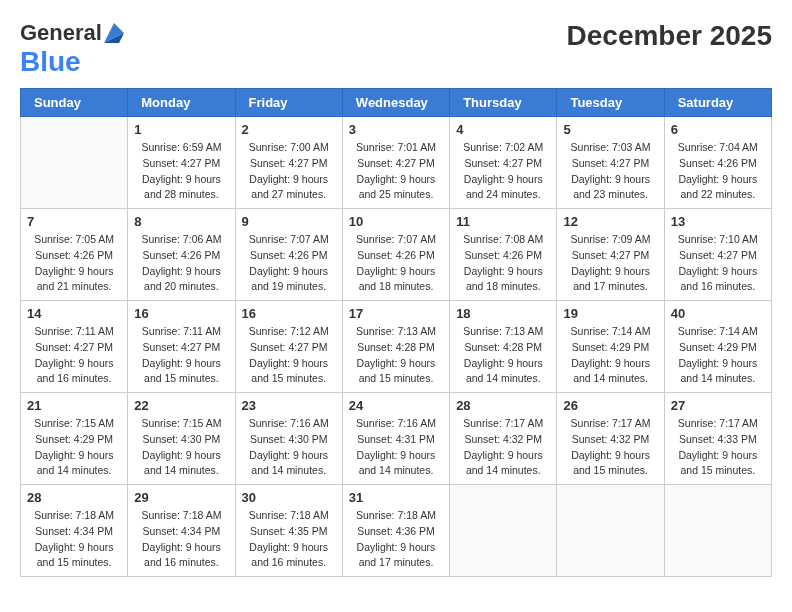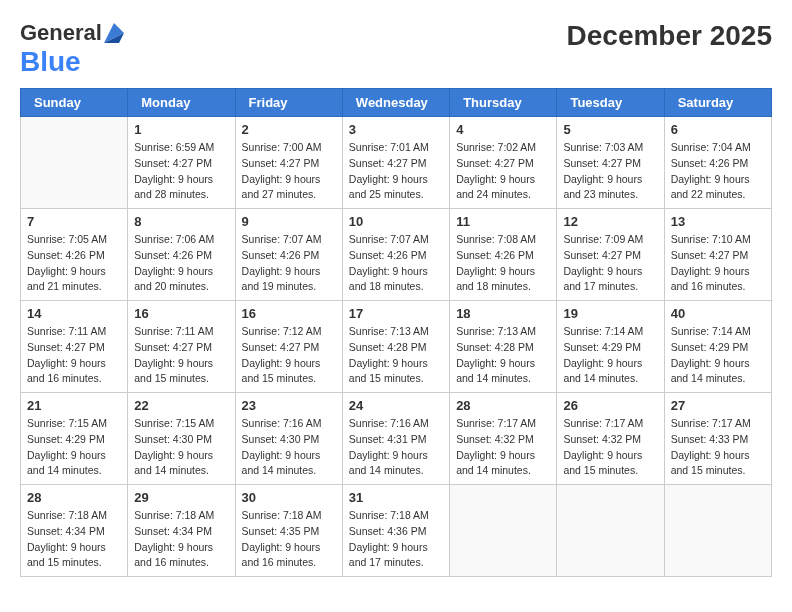--- a/index.html
+++ b/index.html
@@ -82,20 +82,21 @@
     .day-number {
       font-size: 13px;
       font-weight: bold;
       margin-bottom: 3px;
       display: block;
     }
     .day-info {
       line-height: 1.5;
       font-size: 10.5px;
       color: #333;
+      text-align: center;
     }
   </style>
 </head>
 <body>
 
 <div class="header">
   <div class="logo">
     <div class="logo-text">
       <span class="logo-general">General</span>
       <svg class="logo-icon" viewBox="0 0 20 20" xmlns="http://www.w3.org/2000/svg">

